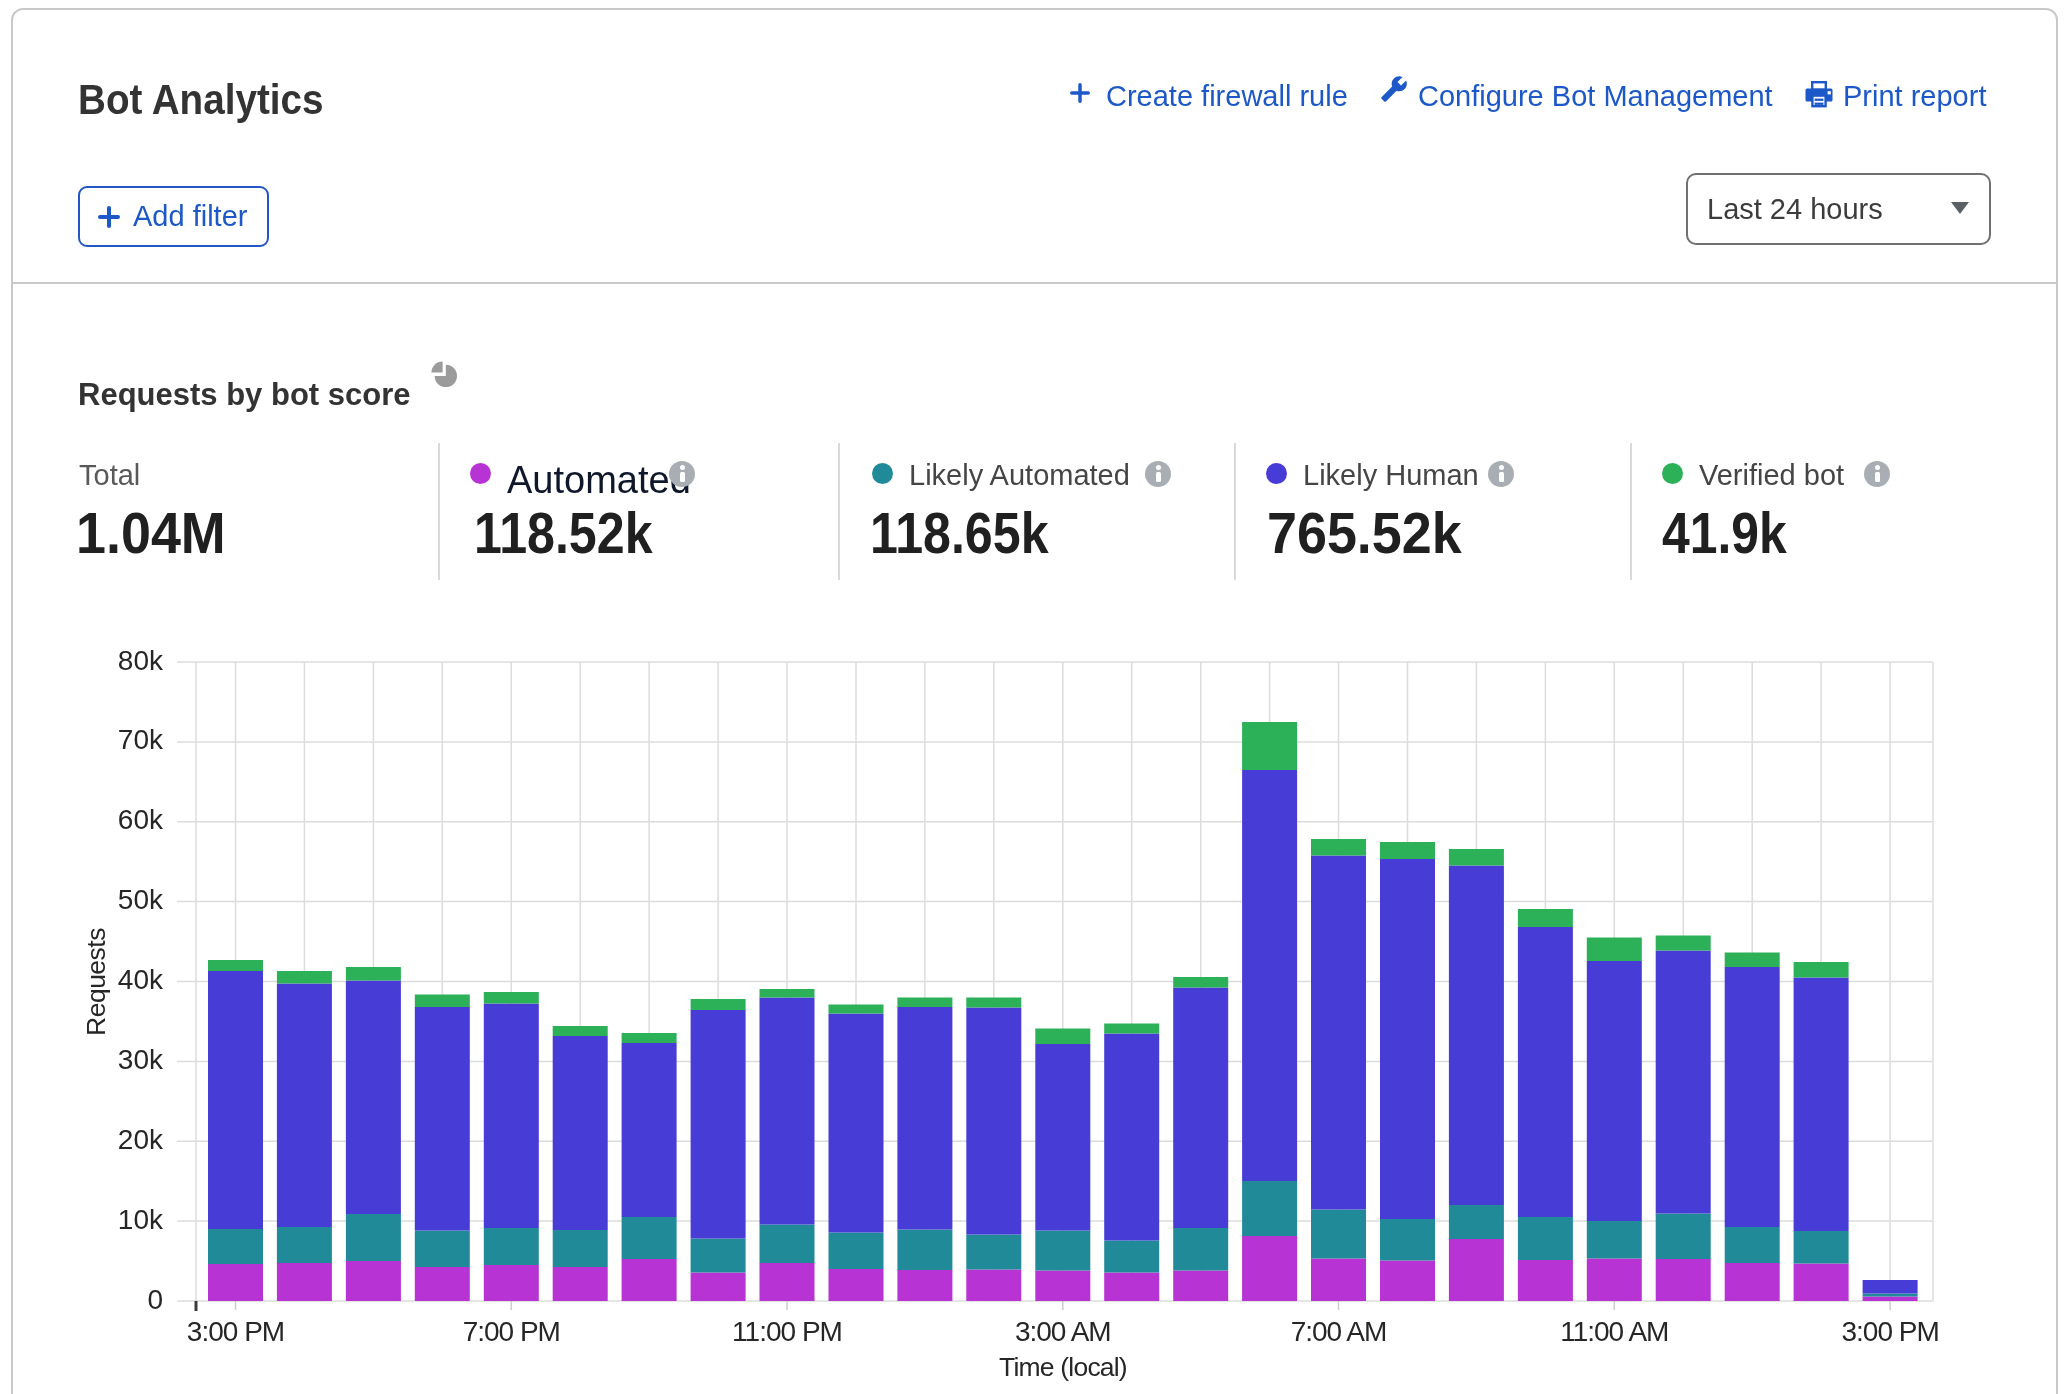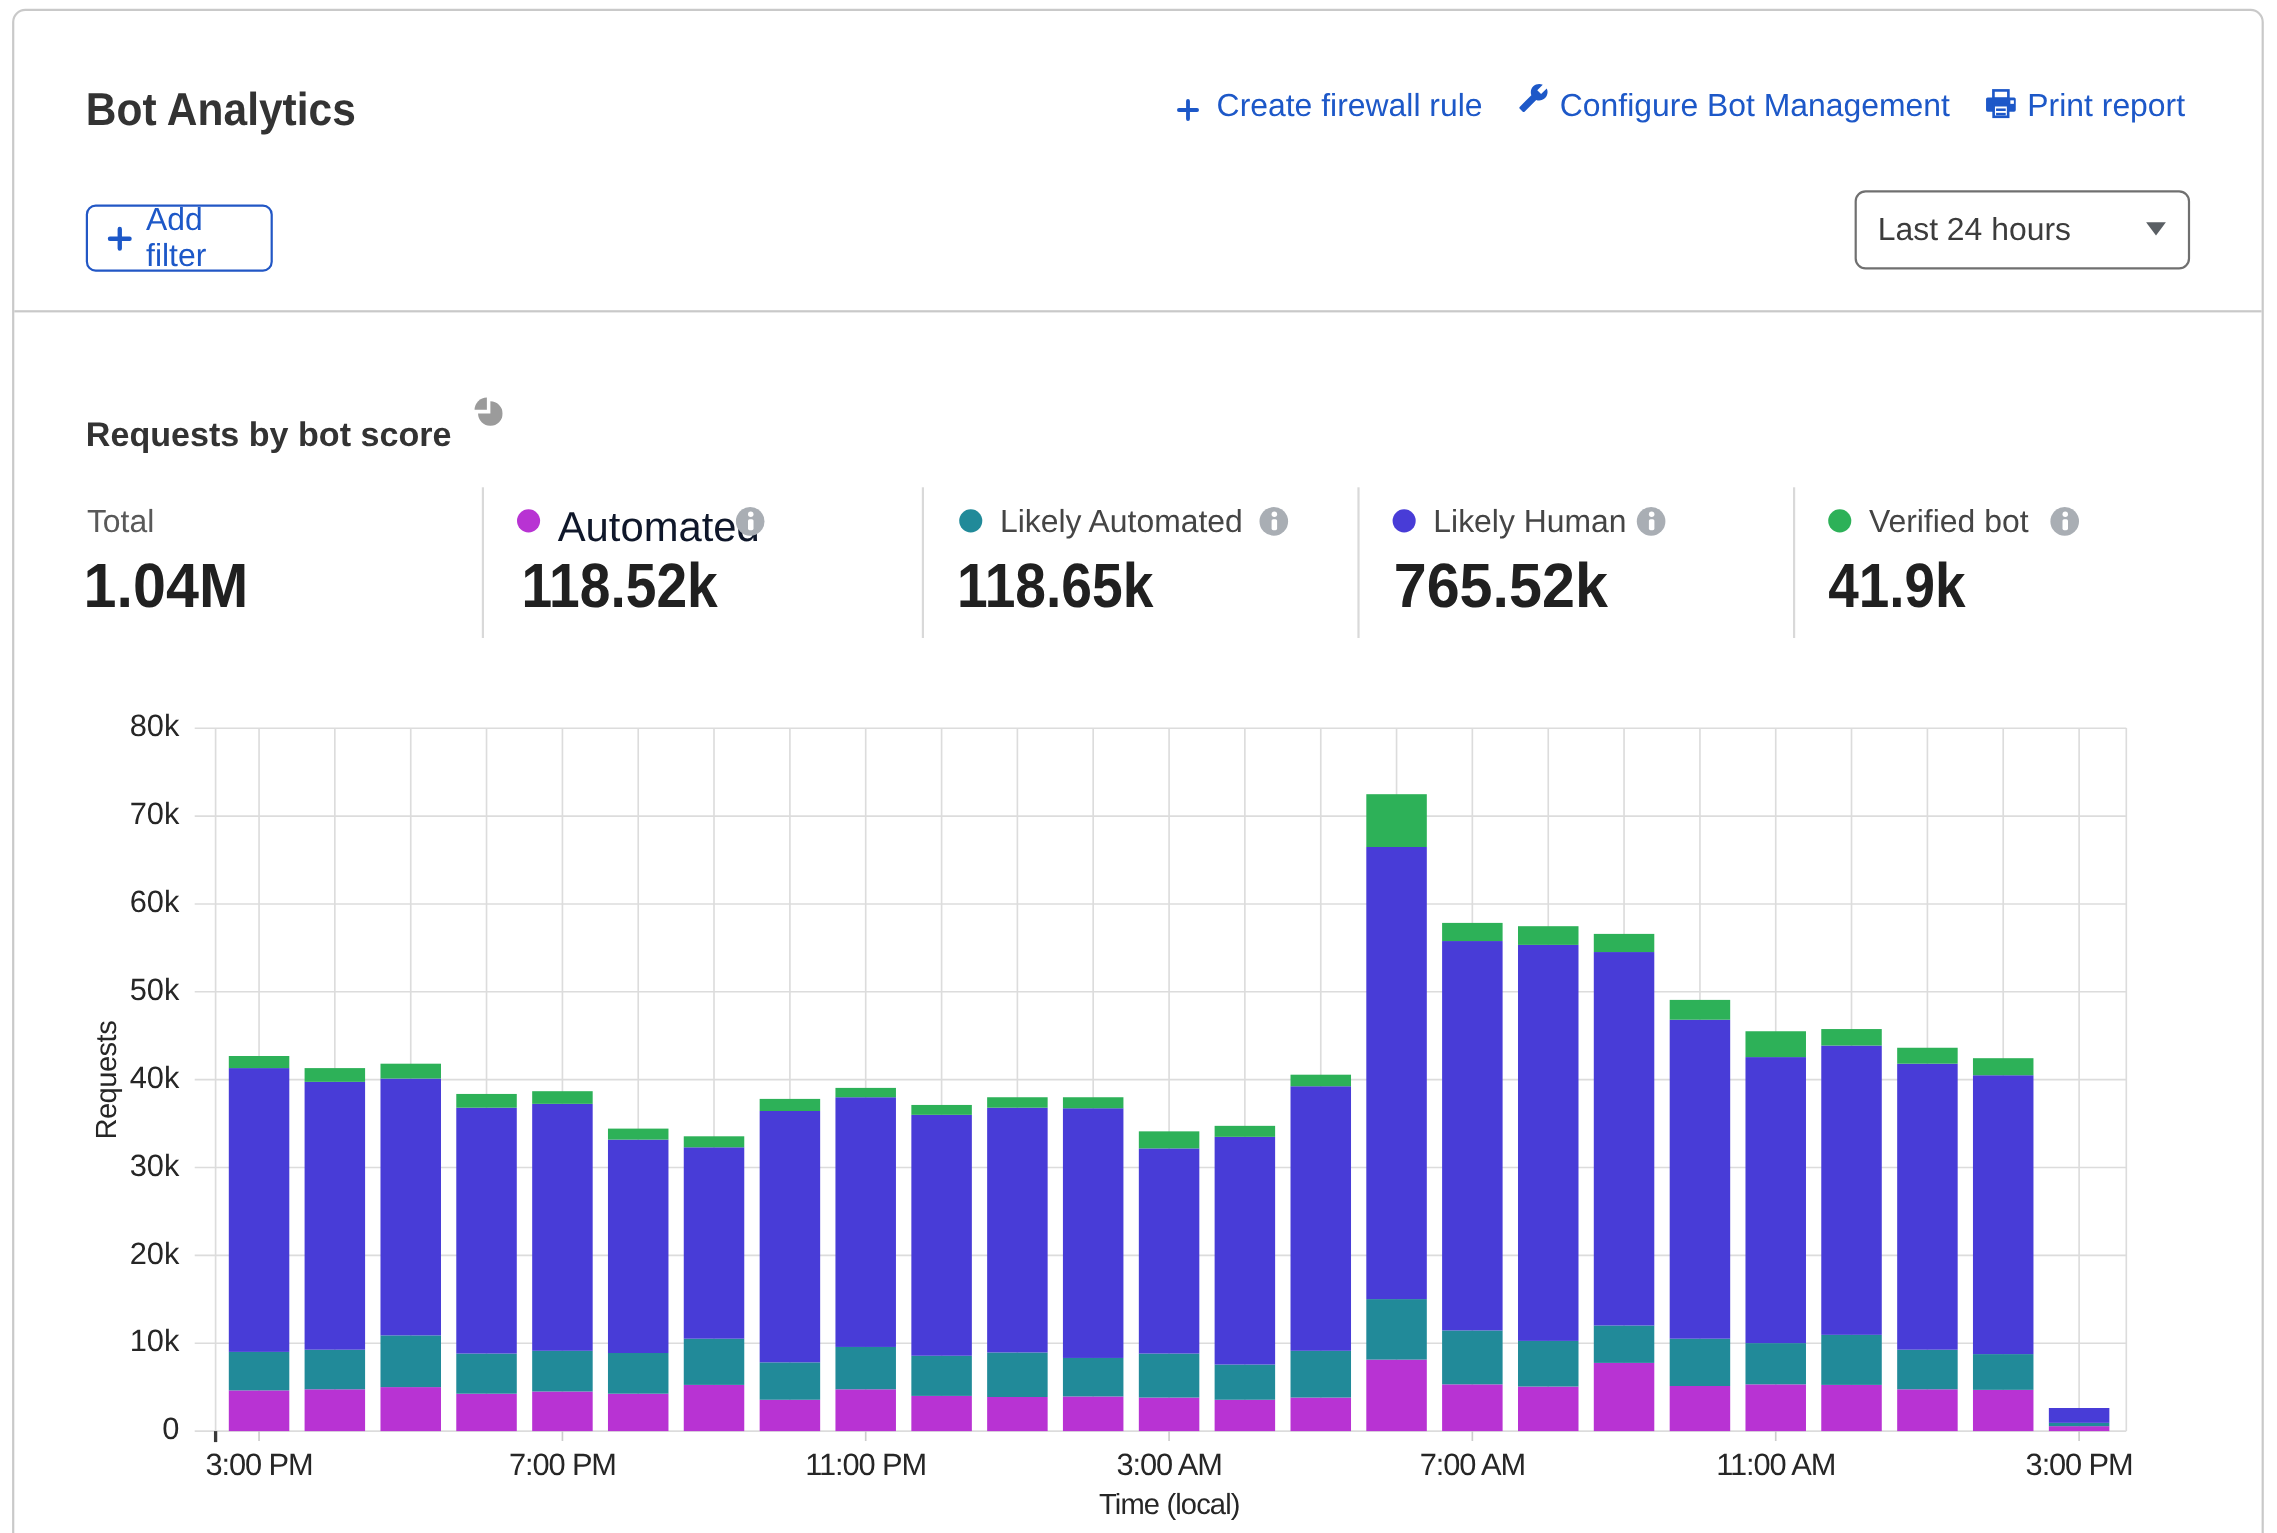--- a/index.html
+++ b/index.html
@@ -3,21 +3,21 @@
 * { margin:0; padding:0; box-sizing:border-box; }
 body { width:2070px; height:1394px; background:#fff; font-family:"Liberation Sans",sans-serif; position:relative; overflow:hidden; }
 .abs { position:absolute; }
 </style></head>
 <body>
 <div class="abs" style="left:11px;top:8px;width:2047px;height:1500px;border:2px solid #c9c9c9;border-radius:12px;background:#fff"></div>
 <div class="abs" style="left:13px;top:282px;width:2043px;height:2px;background:#c9c9c9"></div>
 
 <div class="abs" style="left:78px;top:79px;font-size:42px;font-weight:700;color:#333;line-height:42px;transform:scaleX(.92);transform-origin:left">Bot Analytics</div>
 
-<div class="abs" style="left:1069px;top:82px;display:flex;align-items:flex-end;gap:15px;color:#1d58c8;font-size:29px;line-height:29px">
+<div class="abs" style="left:1069px;top:82px;display:flex;align-items:flex-start;gap:15px;color:#1d58c8;font-size:29px;line-height:29px">
     <svg width="22" height="22" viewBox="0 0 24 24">
       <path d="M12 3v18M3 12h18" stroke="#1d58c8" stroke-width="3.8" stroke-linecap="round"></path>
     </svg>
     <span>Create firewall rule</span>
   </div>
 <div class="abs" style="left:1380px;top:82px;display:flex;align-items:flex-start;gap:10px;color:#1d58c8;font-size:29px;line-height:29px">
     <svg width="28" height="28" viewBox="0 0 24 24" fill="#1d58c8" style="position:relative;top:-7px">
       <g transform="scale(-1 1) translate(-24 0)">
         <path d="M22.7 19l-9.1-9.1c.9-2.3.4-5-1.5-6.9-2-2-5-2.4-7.4-1.3L9 6 6 9 1.6 4.7C.4 7.1.9 10.1 2.9 12.1c1.9 1.9 4.6 2.4 6.9 1.5l9.1 9.1c.4.4 1 .4 1.4 0l2.3-2.3c.5-.4.5-1 .1-1.4z"></path>
       </g>
@@ -29,21 +29,21 @@
       <rect x="7.2" y="1.2" width="13.6" height="7.6" fill="none" stroke="#1d58c8" stroke-width="2.4"></rect>
       <rect x="0.5" y="7.6" width="27" height="13" rx="1.5" fill="#1d58c8"></rect>
       <rect x="22.6" y="10.2" width="3.2" height="3.2" fill="#fff"></rect>
       <rect x="7.4" y="14.6" width="13.2" height="10.6" fill="#fff" stroke="#1d58c8" stroke-width="2.4"></rect>
       <rect x="9.6" y="17.6" width="8.8" height="2.3" fill="#1d58c8"></rect>
       <rect x="9.6" y="21.6" width="8.8" height="2.3" fill="#1d58c8"></rect>
     </svg>
     <span>Print report</span>
   </div>
 
-<div class="abs" style="left:78px;top:186px;width:170px;height:61px;border:2.5px solid #2257c5;border-radius:9px;display:flex;align-items:center;padding-left:17px;gap:12px;color:#1d58c8;font-size:29px">
+<div class="abs" style="left:78px;top:186px;width:191px;height:61px;border:2.5px solid #2257c5;border-radius:9px;display:flex;align-items:center;padding-left:17px;gap:12px;color:#1d58c8;font-size:29px">
     <svg width="24" height="24" viewBox="0 0 24 24">
       <path d="M12 3v18M3 12h18" stroke="#1d58c8" stroke-width="4" stroke-linecap="round"></path>
     </svg>
     <span>Add filter</span>
   </div>
 
 <div class="abs" style="left:1686px;top:173px;width:305px;height:72px;border:2px solid #707070;border-radius:10px;background:#fff"></div>
 <div class="abs" style="left:1707px;top:193px;font-size:29px;color:#3c3c3c">Last 24 hours</div>
 <div class="abs" style="left:1951px;top:202px;width:0;height:0;border-left:9.5px solid transparent;border-right:9.5px solid transparent;border-top:12px solid #5a5f64"></div>
 

